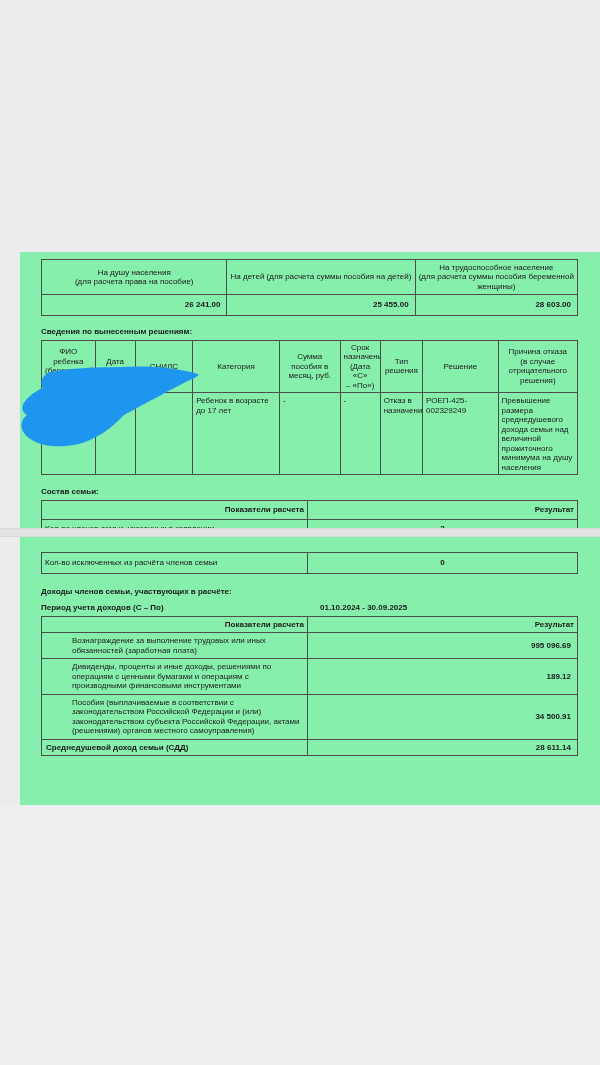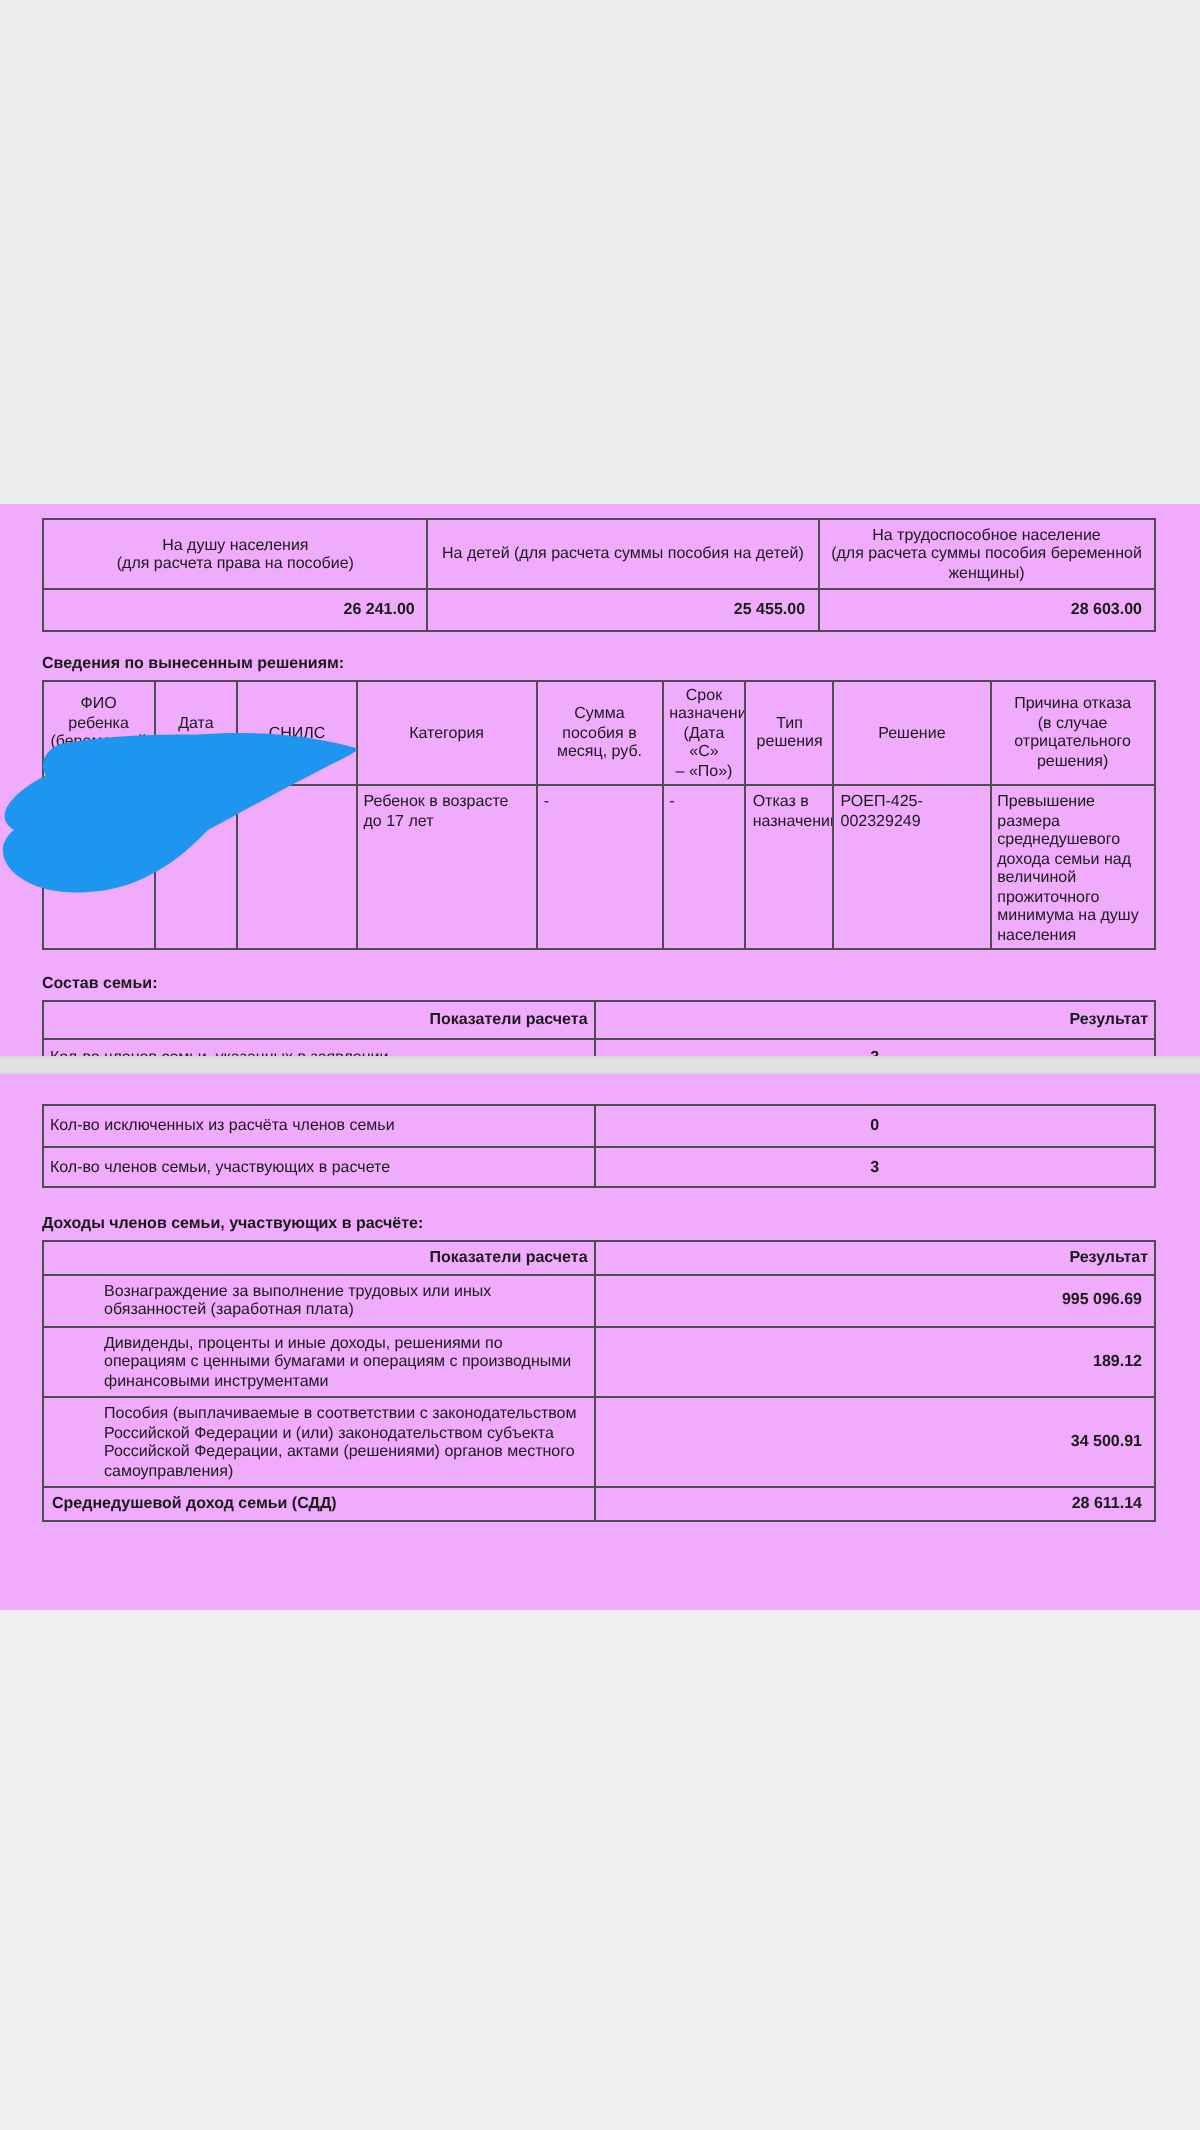--- a/index.html
+++ b/index.html
@@ -5,21 +5,21 @@
   * { box-sizing: border-box; }
   html, body { margin: 0; padding: 0; }
   body {
     width: 600px; height: 1065px;
     font-family: "Liberation Sans", sans-serif;
     color: #1a1a1a;
     background: #ececee;
   }
   .screen { position: relative; width: 600px; height: 1065px; overflow: hidden; }
   .top-gap { height: 252px; background: #ececee; }
-  .page { background: #f0abfc; padding-left: 21px; padding-right: 22px; }
+  .page { background: #86efac; padding-left: 21px; padding-right: 22px; margin-left: 20px; }
   .page1 { height: 276px; overflow: hidden; position: relative; }
   .page-sep { height: 9px; background: #e2e2e4; border-top: 1px solid #d9d9db; border-bottom: 1px solid #d9d9db; }
   .page2 { height: 268px; overflow: hidden; }
   .bottom-gap { height: 260px; background: #efeff0; }
 
   table { width: 100%; border-collapse: collapse; table-layout: fixed; }
   th, td {
     border: 1px solid #4d4d4d;
     font-size: 8px;
     line-height: 9.5px;
@@ -181,29 +181,29 @@
     <table class="t4">
       <colgroup>
           <col style="width:49.6%">
           <col style="width:50.4%">
         </colgroup>
       <tbody>
           <tr>
         <td>Кол-во исключенных из расчёта членов семьи</td>
         <td class="val-c">0</td>
       </tr>
-      <tr>
-        <td>Кол-во членов семьи, участвующих в расчете</td>
-        <td class="val-c">3</td>
-      </tr>
     </tbody>
       </table>
 
     <div class="income-heading">Доходы членов семьи, участвующих в расчёте:</div>
 
+    <div class="period-row">
+      <div class="lbl">Период учета доходов (С – По)</div>
+      <div class="valp">01.10.2024 -  30.09.2025</div>
+    </div>
 
     <table class="t5">
       <colgroup>
           <col style="width:49.6%">
           <col style="width:50.4%">
         </colgroup>
       <tbody>
           <tr>
         <th class="center bold-h">Показатели расчета</th>
         <th class="center bold-h">Результат</th>

